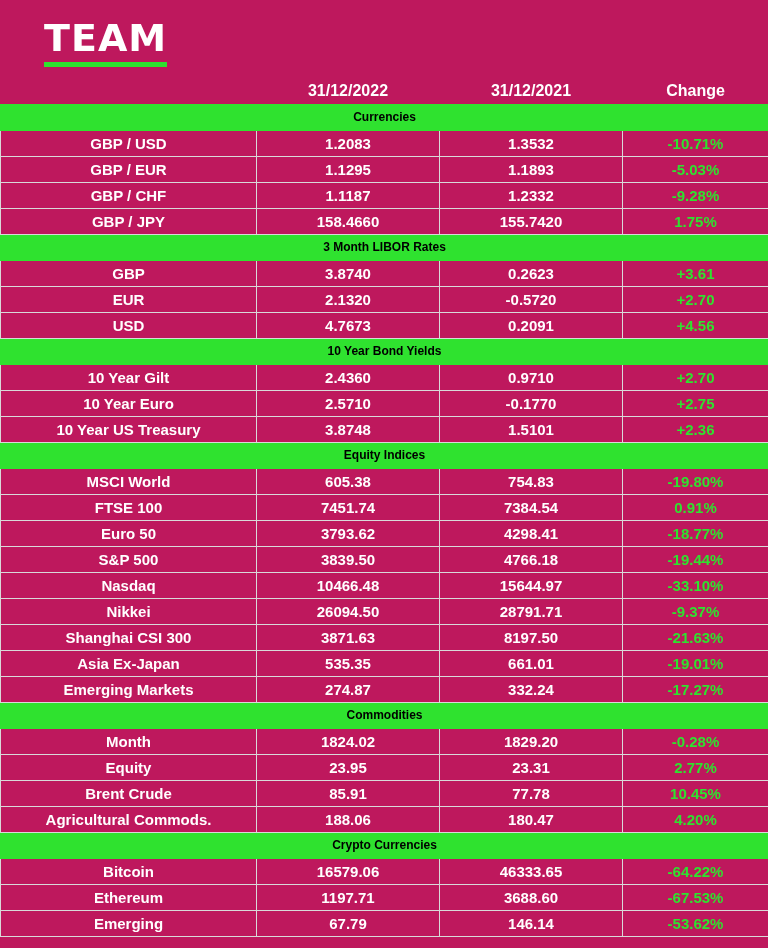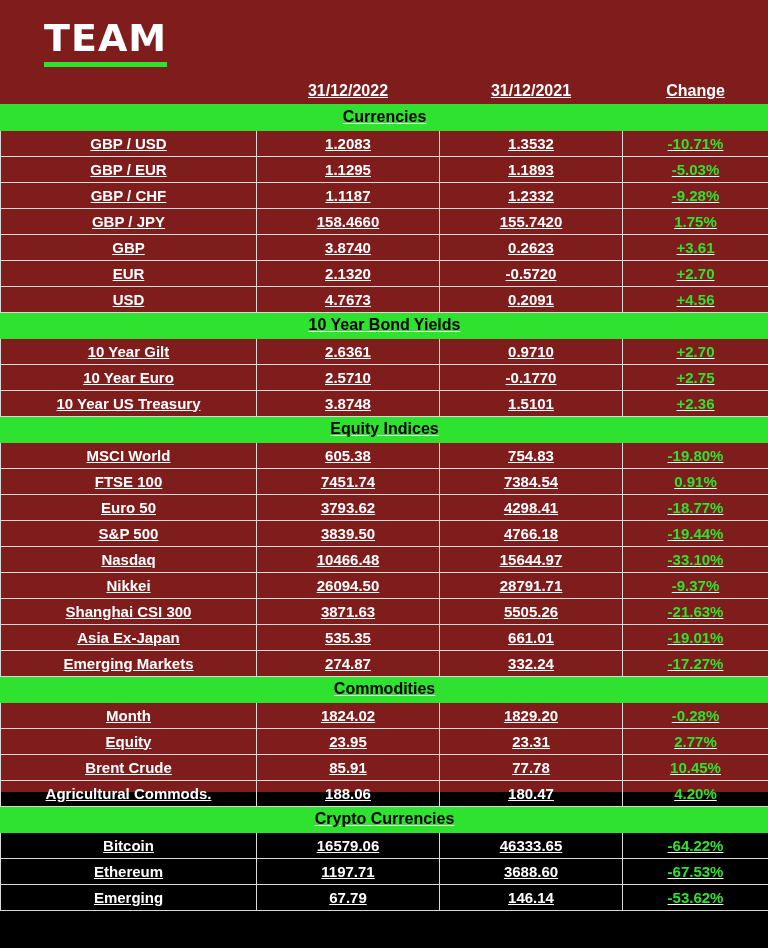--- a/index.html
+++ b/index.html
@@ -10,22 +10,22 @@
   body {
     width: 768px;
     height: 948px;
     font-family: "Liberation Sans", sans-serif;
     color: #ffffff;
     overflow: hidden;
   }
   .page {
     position: relative;
     width: 768px;
-    height: 792px;
-    background: #7f1d1d;
+    height: 948px;
+    background: #be185d;
     box-sizing: border-box;
   }
   
   .header {
     height: 74px;
     display: flex;
     align-items: flex-start;
     padding: 18px 0 0 44px;
     box-sizing: border-box;
   }
@@ -44,21 +44,20 @@
     margin-top: 4px;
     height: 5px;
     background: #2fe22f;
     width: 100%;
   }
   
   table.fin {
     width: 768px;
     border-collapse: collapse;
     table-layout: fixed;
-    text-decoration: underline;
   }
   table.fin col.c-label { width: 256px; }
   table.fin col.c-v1 { width: 183px; }
   table.fin col.c-v2 { width: 183px; }
   table.fin col.c-chg { width: 146px; }
 
   table.fin td, table.fin th {
     border: 1px solid #d9d9d9;
     height: 26px;
     padding: 0 6px;
@@ -74,21 +73,21 @@
     border: none;
     color: #ffffff;
     font-size: 16px;
     height: 30px;
     padding-bottom: 4px;
     vertical-align: bottom;
   }
   tr.section td {
     background: #2fe22f;
     color: #000000;
-    font-size: 16px;
+    font-size: 12px;
     height: 26px;
     border-left: 1px solid #2fe22f;
     border-right: 1px solid #2fe22f;
     border-top: 1px solid #2fe22f;
     border-bottom: 1px solid #2fe22f;
     margin-left: 16px;
   }
   td.label {
     color: #ffffff;
   }
@@ -145,20 +144,23 @@
           <td class="val">1.1187</td>
           <td class="val">1.2332</td>
           <td class="chg">-9.28%</td>
         </tr>
         <tr>
           <td class="label">GBP / JPY</td>
           <td class="val">158.4660</td>
           <td class="val">155.7420</td>
           <td class="chg">1.75%</td>
         </tr>
+        <tr class="section">
+          <td colspan="4">3 Month LIBOR Rates</td>
+        </tr>
         <tr>
           <td class="label">GBP</td>
           <td class="val">3.8740</td>
           <td class="val">0.2623</td>
           <td class="chg">+3.61</td>
         </tr>
         <tr>
           <td class="label">EUR</td>
           <td class="val">2.1320</td>
           <td class="val">-0.5720</td>
@@ -168,21 +170,21 @@
           <td class="label">USD</td>
           <td class="val">4.7673</td>
           <td class="val">0.2091</td>
           <td class="chg">+4.56</td>
         </tr>
         <tr class="section">
           <td colspan="4">10 Year Bond Yields</td>
         </tr>
         <tr>
           <td class="label">10 Year Gilt</td>
-          <td class="val">2.6361</td>
+          <td class="val">2.4360</td>
           <td class="val">0.9710</td>
           <td class="chg">+2.70</td>
         </tr>
         <tr>
           <td class="label">10 Year Euro</td>
           <td class="val">2.5710</td>
           <td class="val">-0.1770</td>
           <td class="chg">+2.75</td>
         </tr>
         <tr>
@@ -226,21 +228,21 @@
         </tr>
         <tr>
           <td class="label">Nikkei</td>
           <td class="val">26094.50</td>
           <td class="val">28791.71</td>
           <td class="chg">-9.37%</td>
         </tr>
         <tr>
           <td class="label">Shanghai CSI 300</td>
           <td class="val">3871.63</td>
-          <td class="val">5505.26</td>
+          <td class="val">8197.50</td>
           <td class="chg">-21.63%</td>
         </tr>
         <tr>
           <td class="label">Asia Ex-Japan</td>
           <td class="val">535.35</td>
           <td class="val">661.01</td>
           <td class="chg">-19.01%</td>
         </tr>
         <tr>
           <td class="label">Emerging Markets</td>

